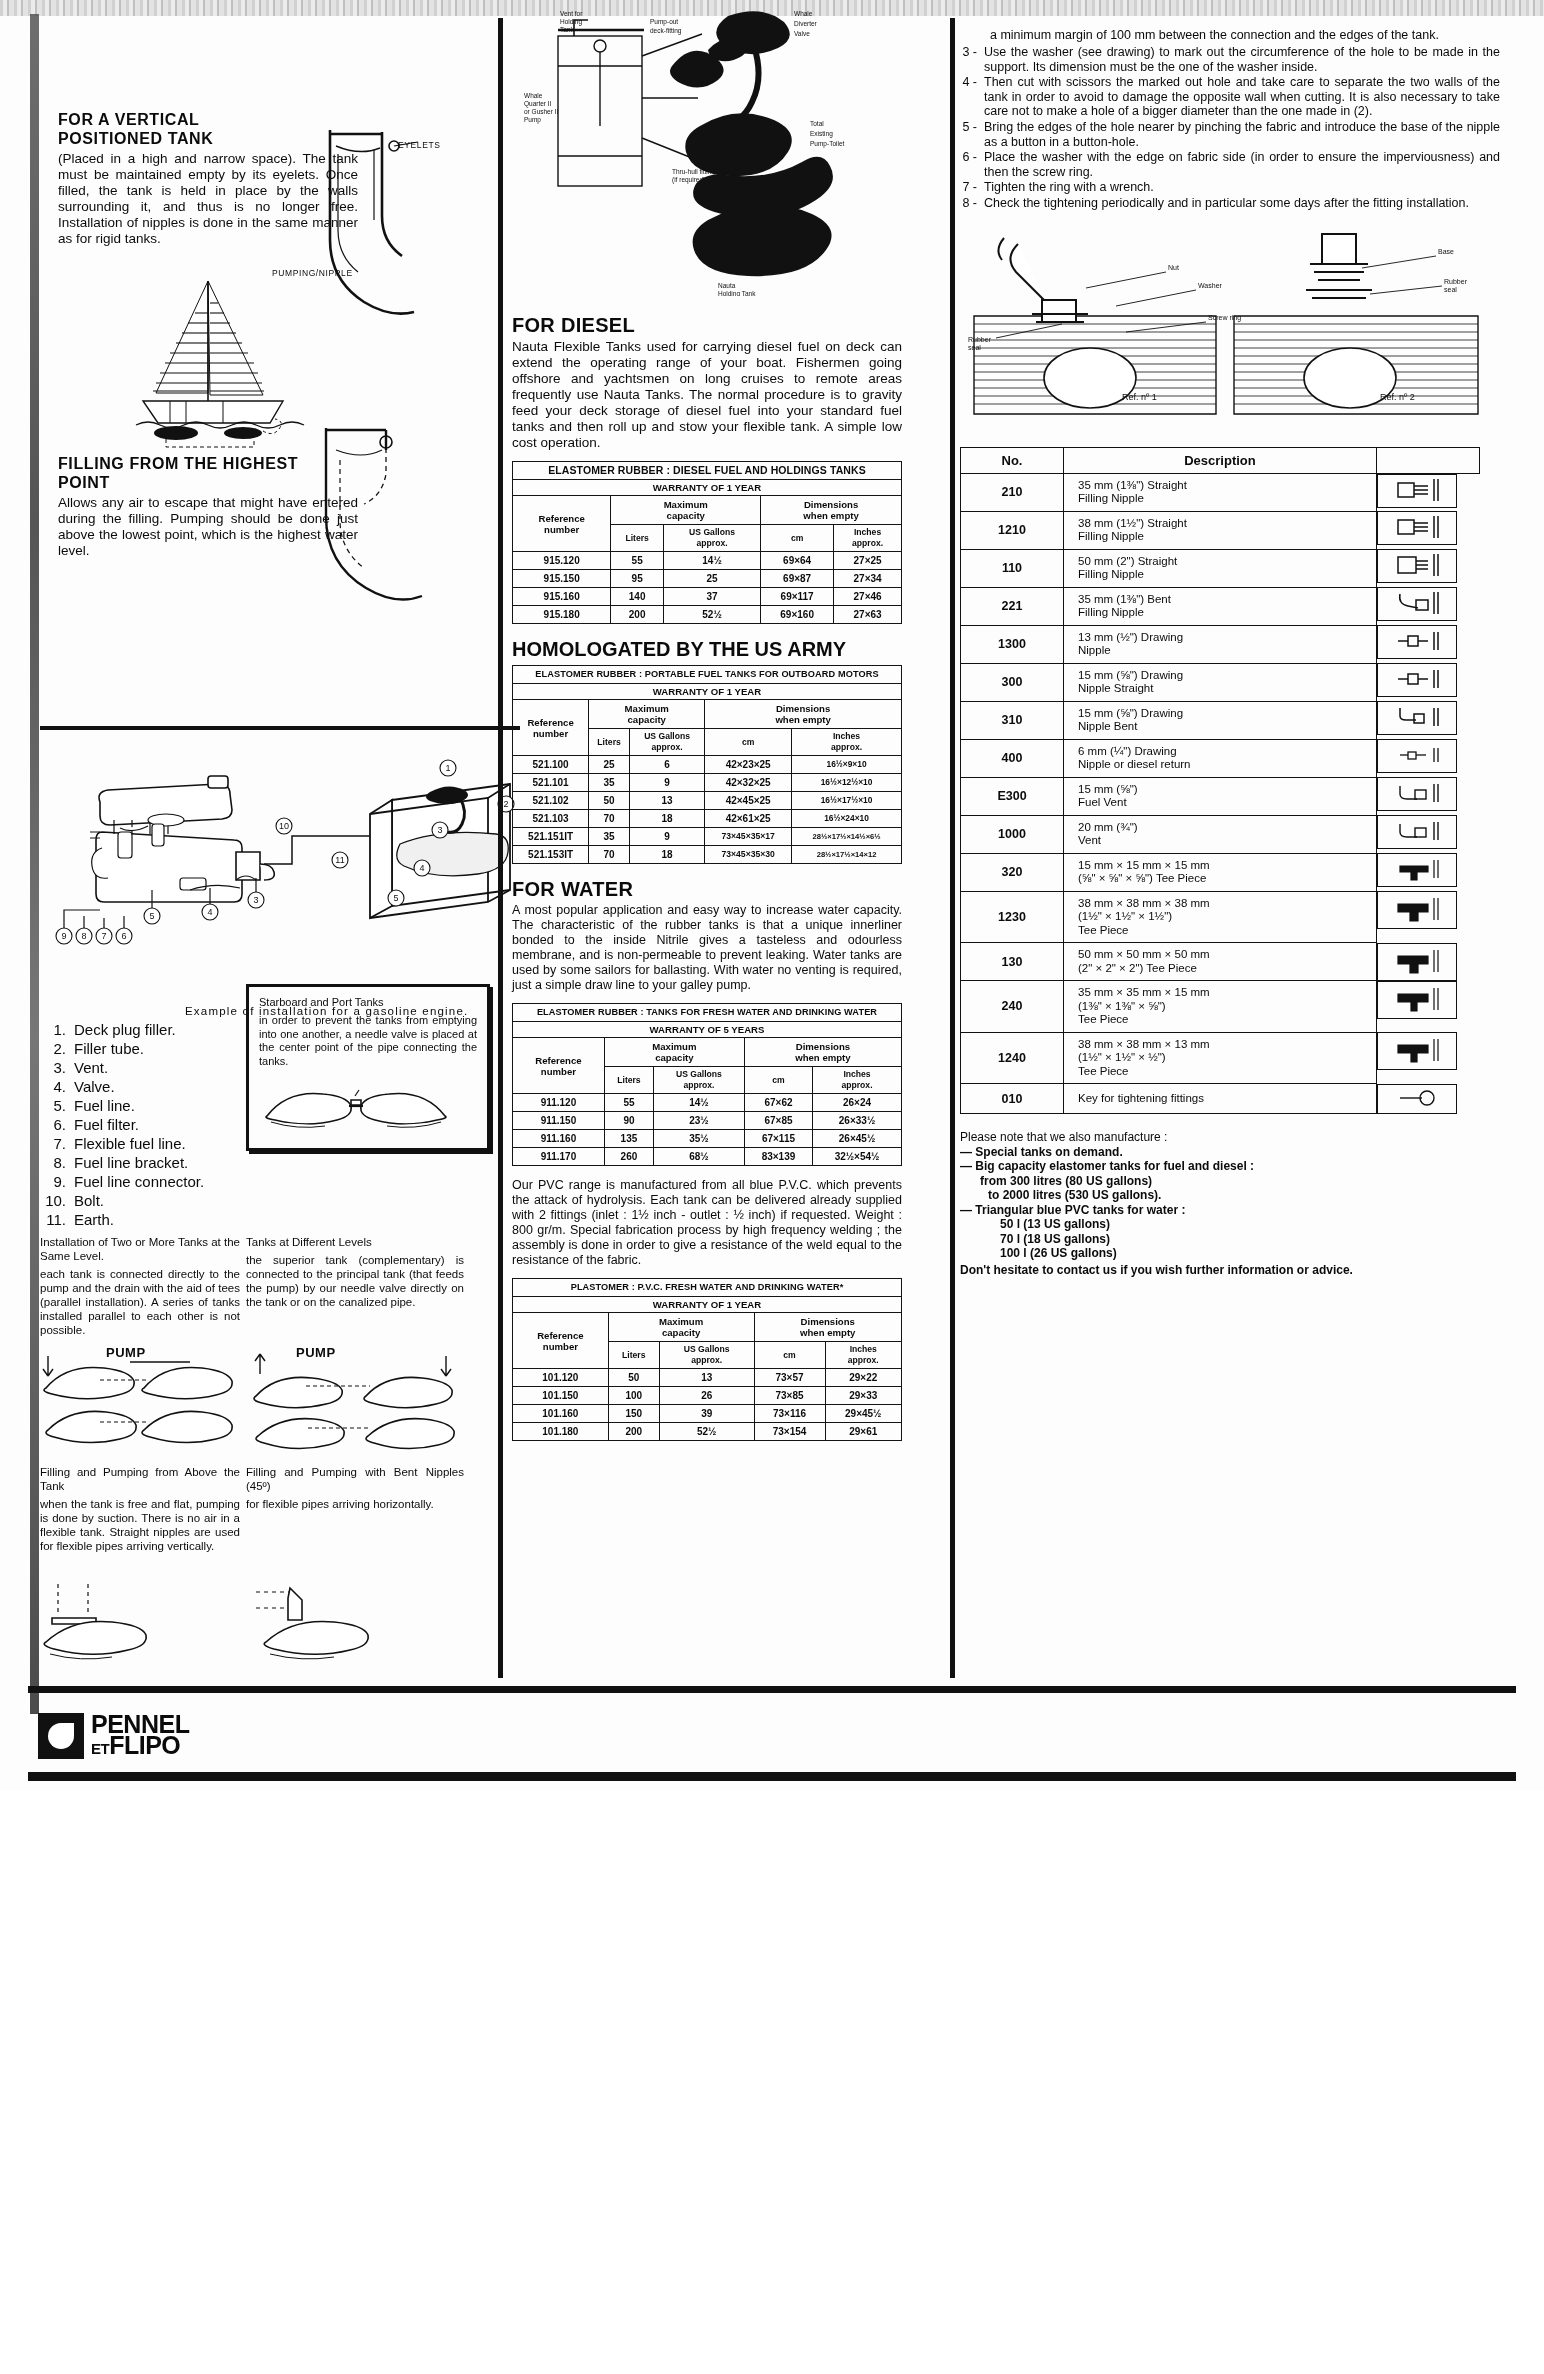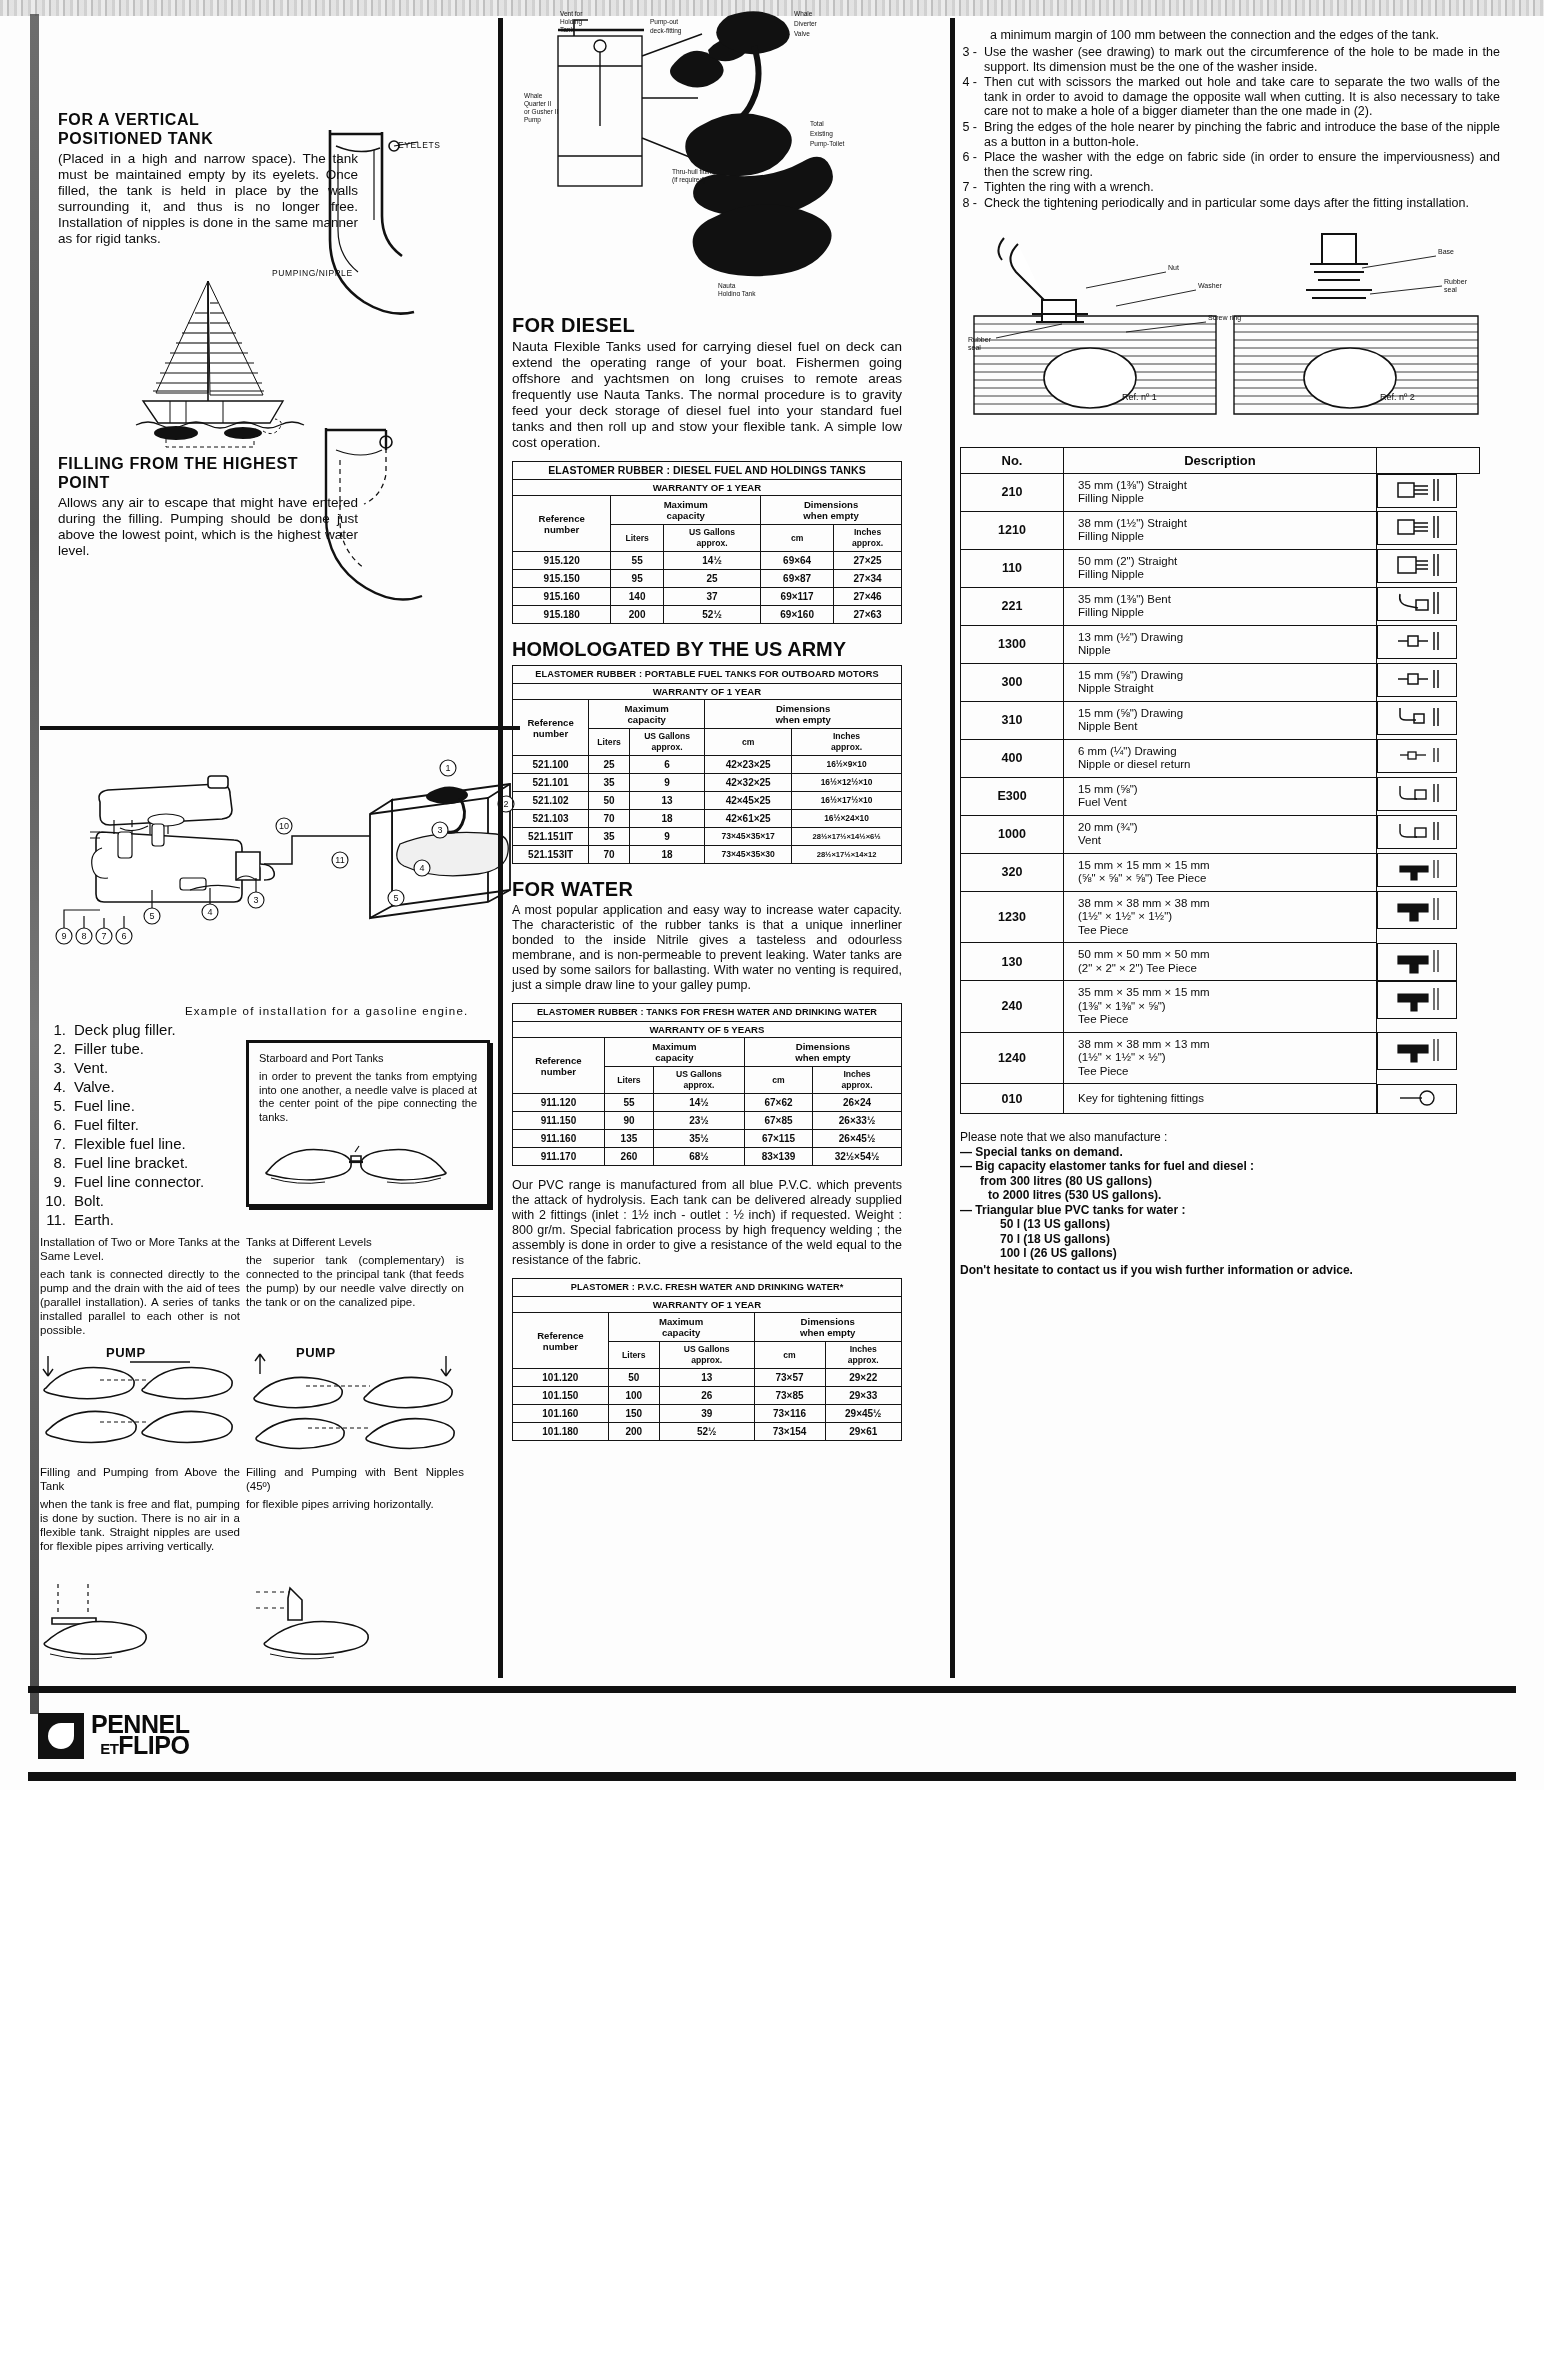--- a/index.html
+++ b/index.html
@@ -96,21 +96,21 @@
   }
   .boxnote .bn-title{font-weight:400;margin-bottom:5px;}
 
   
   .footer{
     position:absolute;left:28px;top:1700px;width:1488px;height:72px;
     display:flex;align-items:center;gap:14px;
   }
   .footer-rule-top{position:absolute;left:28px;top:1686px;width:1488px;height:7px;background:#111;}
   .footer-rule-bot{position:absolute;left:28px;top:1772px;width:1488px;height:9px;background:#111;}
-  .logo{display:flex;align-items:center;gap:7px;margin-left:10px;text-align:right;}
+  .logo{display:flex;align-items:center;gap:7px;margin-left:10px;}
   .logo-mark{
     width:46px;height:46px;background:#111;display:flex;align-items:center;justify-content:center;
   }
   .logo-mark .dot{width:26px;height:26px;border-radius:50% 0 50% 50%;background:#fff;}
   .logo-words{font-size:25px;font-weight:700;line-height:21px;letter-spacing:-.5px;}
   .logo-words .sm{font-size:15px;}
   .footer-addr{font-size:20px;font-weight:700;letter-spacing:-.2px;}
 
   
   .cap{font-size:11.5px;letter-spacing:1.2px;}
@@ -333,21 +333,21 @@
     <li>
         <span class="num">10.</span>
         <span>Bolt.</span>
       </li>
     <li>
         <span class="num">11.</span>
         <span>Earth.</span>
       </li>
   </ol>
 
-  <div class="boxnote" style="position:absolute;left:246px;top:1040px;width:218px;">
+  <div class="boxnote" style="position:absolute;left:246px;top:984px;width:218px;">
     <div class="bn-title">Starboard and Port Tanks</div>
     <div class="body-txt">in order to prevent the tanks from emptying into one another, a needle valve is placed at the center point of the pipe connecting the tanks.</div>
     <svg width="190" height="60" viewBox="0 0 190 60" style="margin-top:8px;margin-left:2px;">
       <g stroke="#111" fill="#fff" stroke-width="1.6">
         <path d="M6 40 q20 -26 56 -22 q24 2 28 12 q2 10 -14 14 q-30 8 -62 0 q-12 -2 -8 -4 Z"></path>
         <path d="M184 40 q-20 -26 -56 -22 q-24 2 -28 12 q-2 10 14 14 q30 8 62 0 q12 -2 8 -4 Z"></path>
         <path d="M88 30 L102 30" stroke-width="2.2"></path>
         <path d="M90 24 l10 0 l0 5 l-10 0 Z" fill="#fff"></path>
         <path d="M94 20 l4 -6" stroke-width="1.2"></path>
         <path d="M10 46 q26 8 54 4" stroke-width="1"></path>

